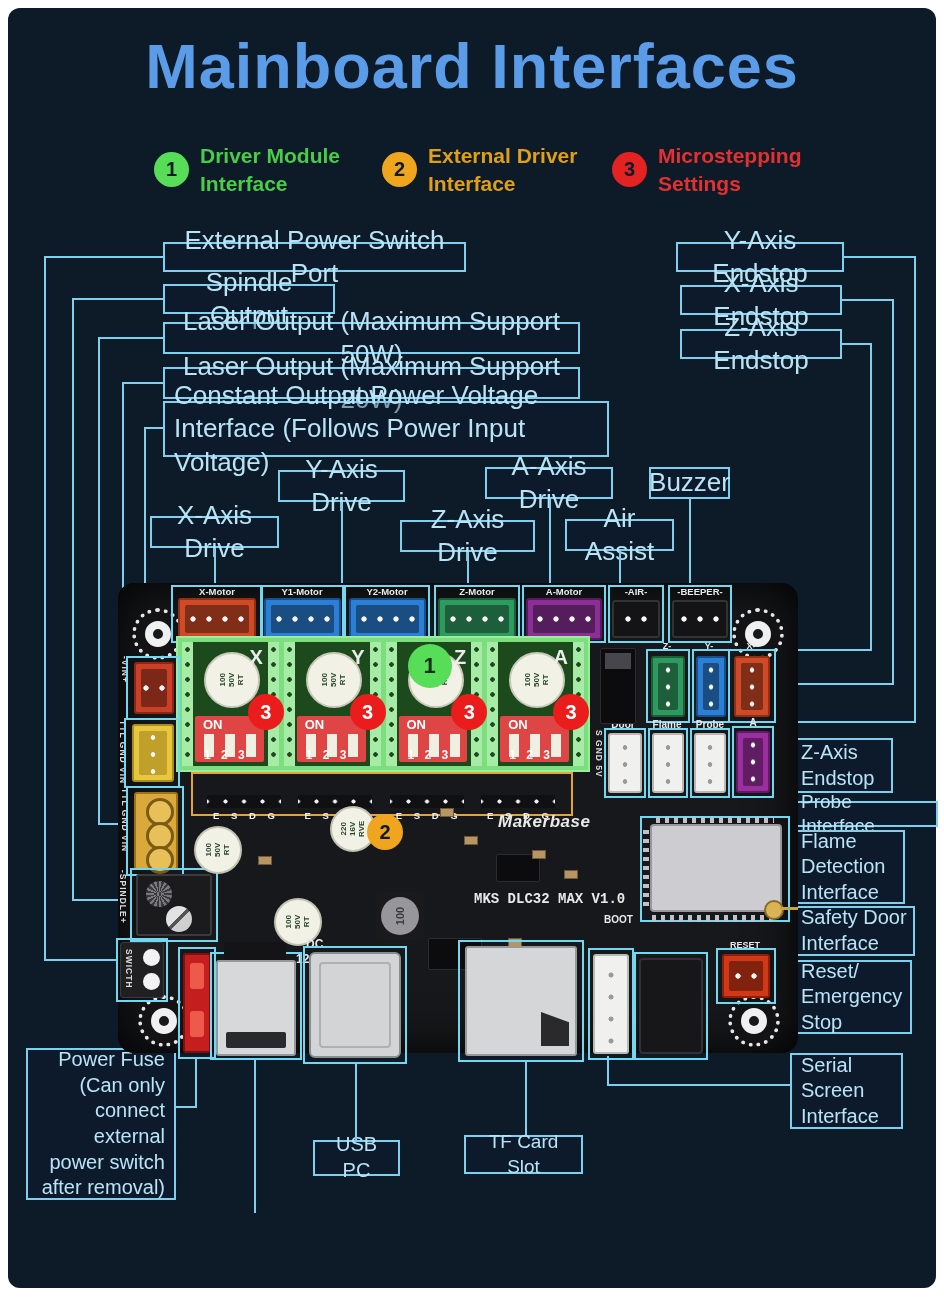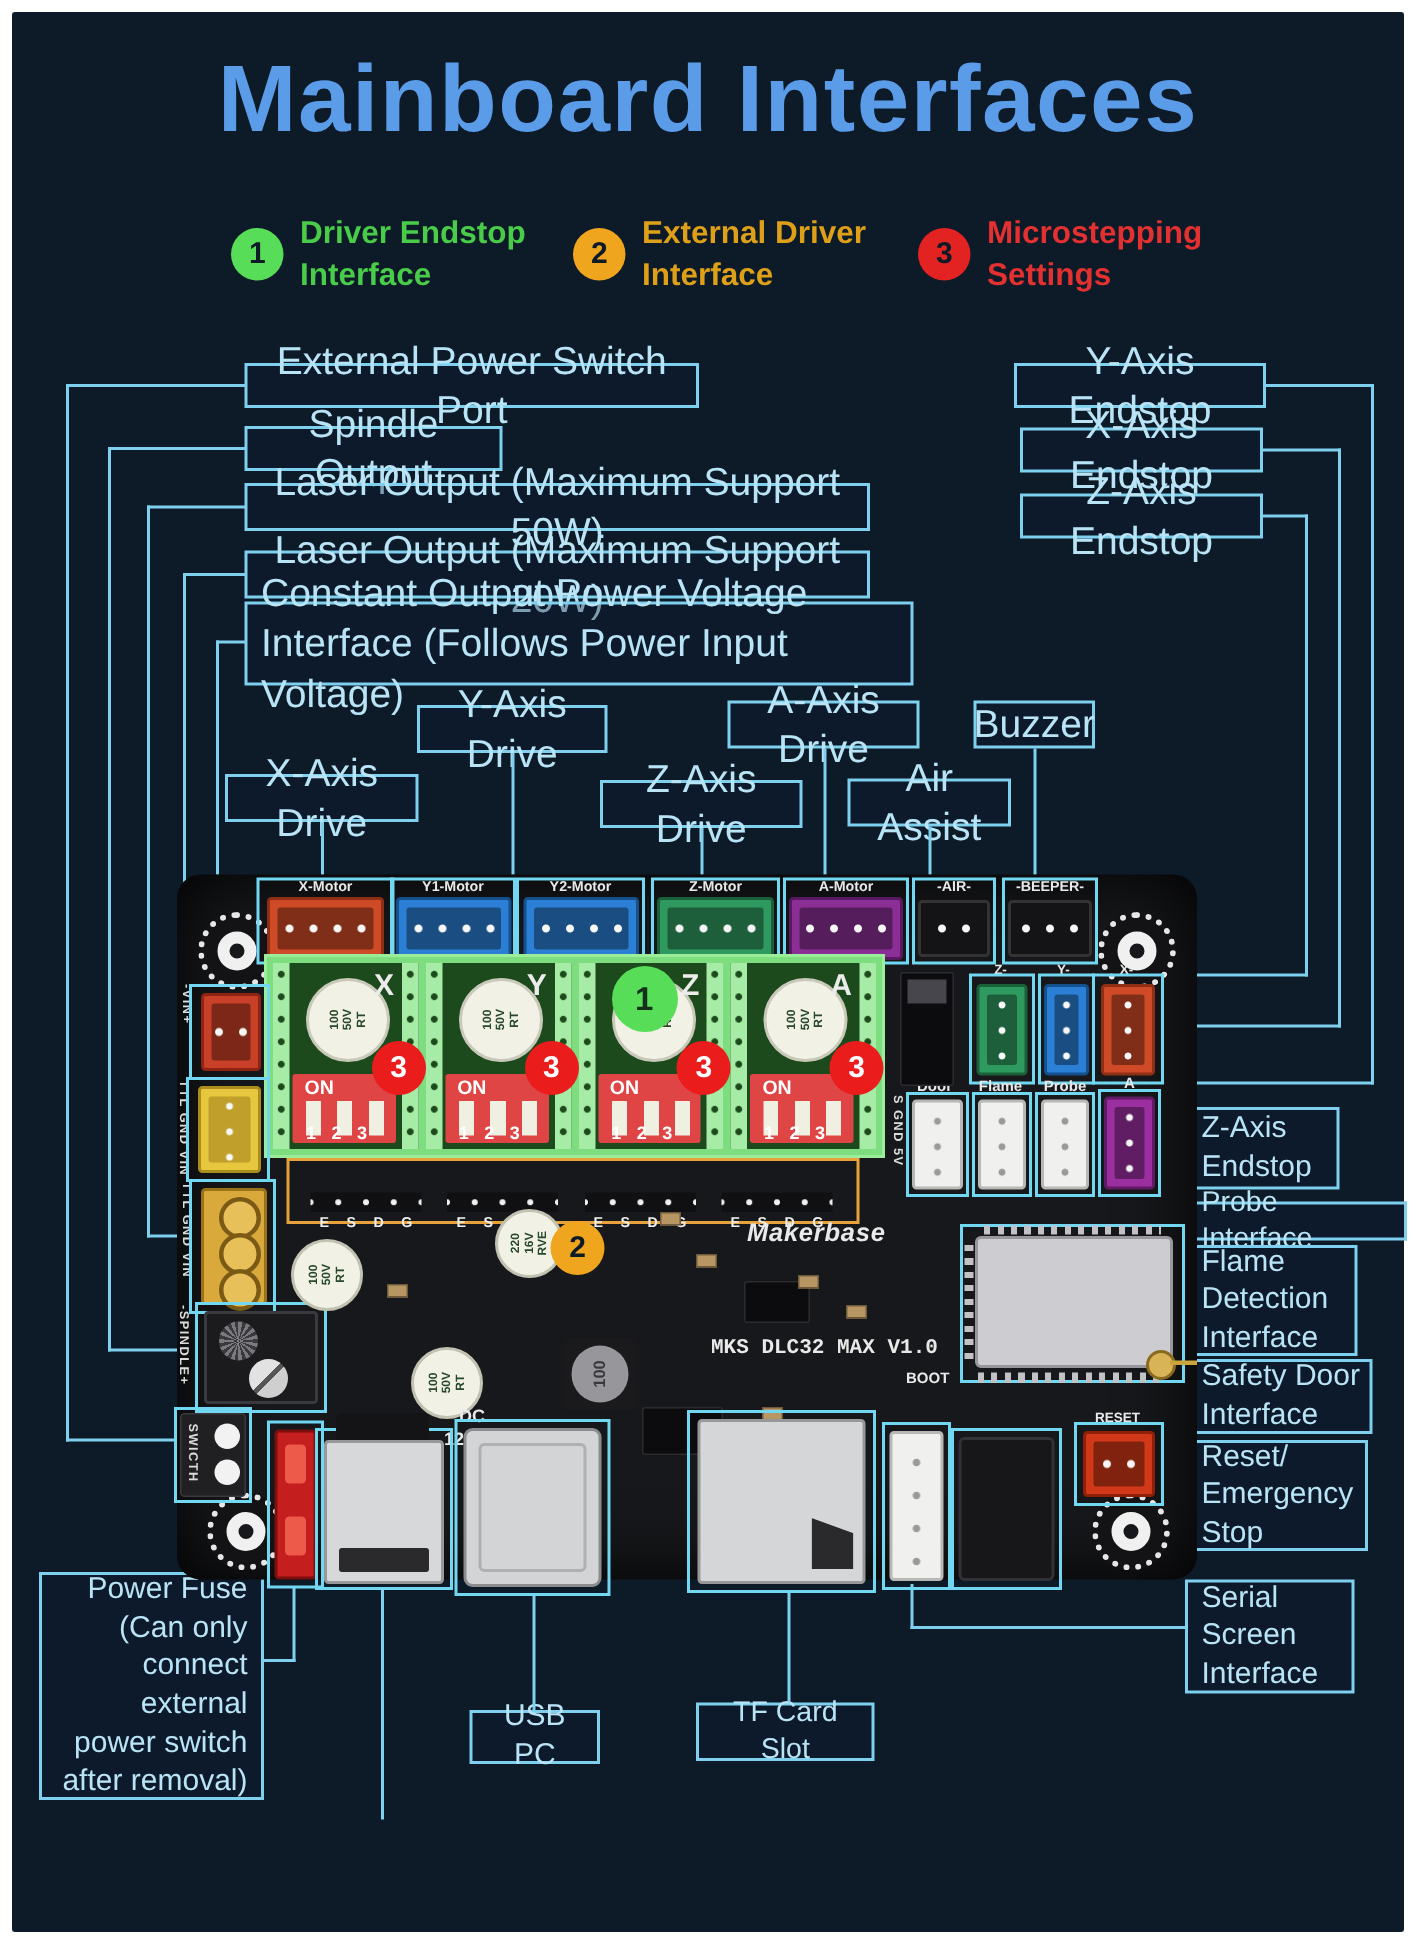--- a/index.html
+++ b/index.html
@@ -1,17 +1,17 @@
 <!DOCTYPE html>
 <html><head>
 <meta charset="utf-8">
 <style>
   html,body{margin:0;padding:0;background:#ffffff;font-family:"Liberation Sans",sans-serif;}
   #canvas{position:relative;width:944px;height:1300px;background:#ffffff;overflow:hidden;}
-  #content{position:absolute;left:8px;top:8px;width:928px;height:1280px;background:#0d1a28;border-radius:2px;}
+  #content{position:absolute;left:8px;top:8px;width:928px;height:1280px;background:#0d1a28;border-radius:12px;}
   
   .abs{position:absolute;box-sizing:border-box;}
   .callout{position:absolute;box-sizing:border-box;border:2px solid #7fd0ee;color:#b9e4f6;
            font-size:26px;line-height:1.28;display:flex;align-items:center;justify-content:center;
            text-align:center;padding:1px 6px;background:rgba(14,30,48,.35);}
   .cl-left{justify-content:flex-start;text-align:left;padding-left:9px;}
   .cl-right{justify-content:flex-end;text-align:right;padding-right:9px;}
   .cl-sm{font-size:20px;}
   .cl-xs{font-size:19px;}
   .lh{position:absolute;height:2px;background:#7fd0ee;}
@@ -83,21 +83,21 @@
 </style>
 </head>
 <body>
 
 <div id="canvas">
 <div id="content">
 
   <div id="title">Mainboard Interfaces</div>
 
   <div class="lgd-circle" style="left:146px;top:144px;background:#58dd58;">1</div>
-  <div class="lgd-text" style="left:192px;top:134px;width:158px;color:#49cc49;">Driver Endstop Interface</div>
+  <div class="lgd-text" style="left:192px;top:134px;width:158px;color:#49cc49;">Driver Module Interface</div>
   <div class="lgd-circle" style="left:374px;top:144px;background:#f0a51e;">2</div>
   <div class="lgd-text" style="left:420px;top:134px;width:164px;color:#dfa019;">External Driver Interface</div>
   <div class="lgd-circle" style="left:604px;top:144px;background:#e32222;">3</div>
   <div class="lgd-text" style="left:650px;top:134px;width:158px;color:#e33030;">Microstepping Settings</div>
 
   <div class="callout" style="left:155px;top:234px;width:303px;height:30px;">External Power Switch Port</div>
   <div class="callout" style="left:155px;top:276px;width:172px;height:30px;">Spindle Output</div>
   <div class="callout" style="left:155px;top:314px;width:417px;height:32px;">Laser Output (Maximum Support 50W)</div>
   <div class="callout" style="left:155px;top:359px;width:417px;height:32px;">Laser Output (Maximum Support 20W)</div>
   <div class="callout cl-left" style="left:155px;top:393px;width:446px;height:56px;">Constant Output Power Voltage Interface (Follows Power Input Voltage)</div>

